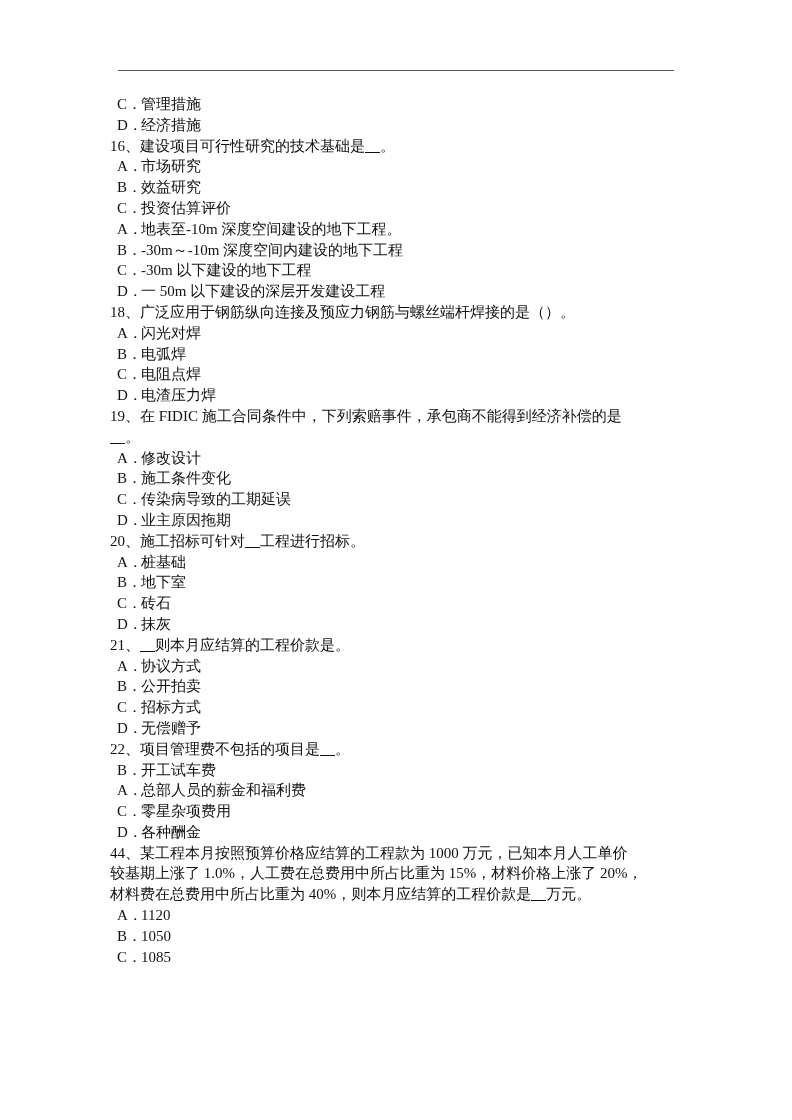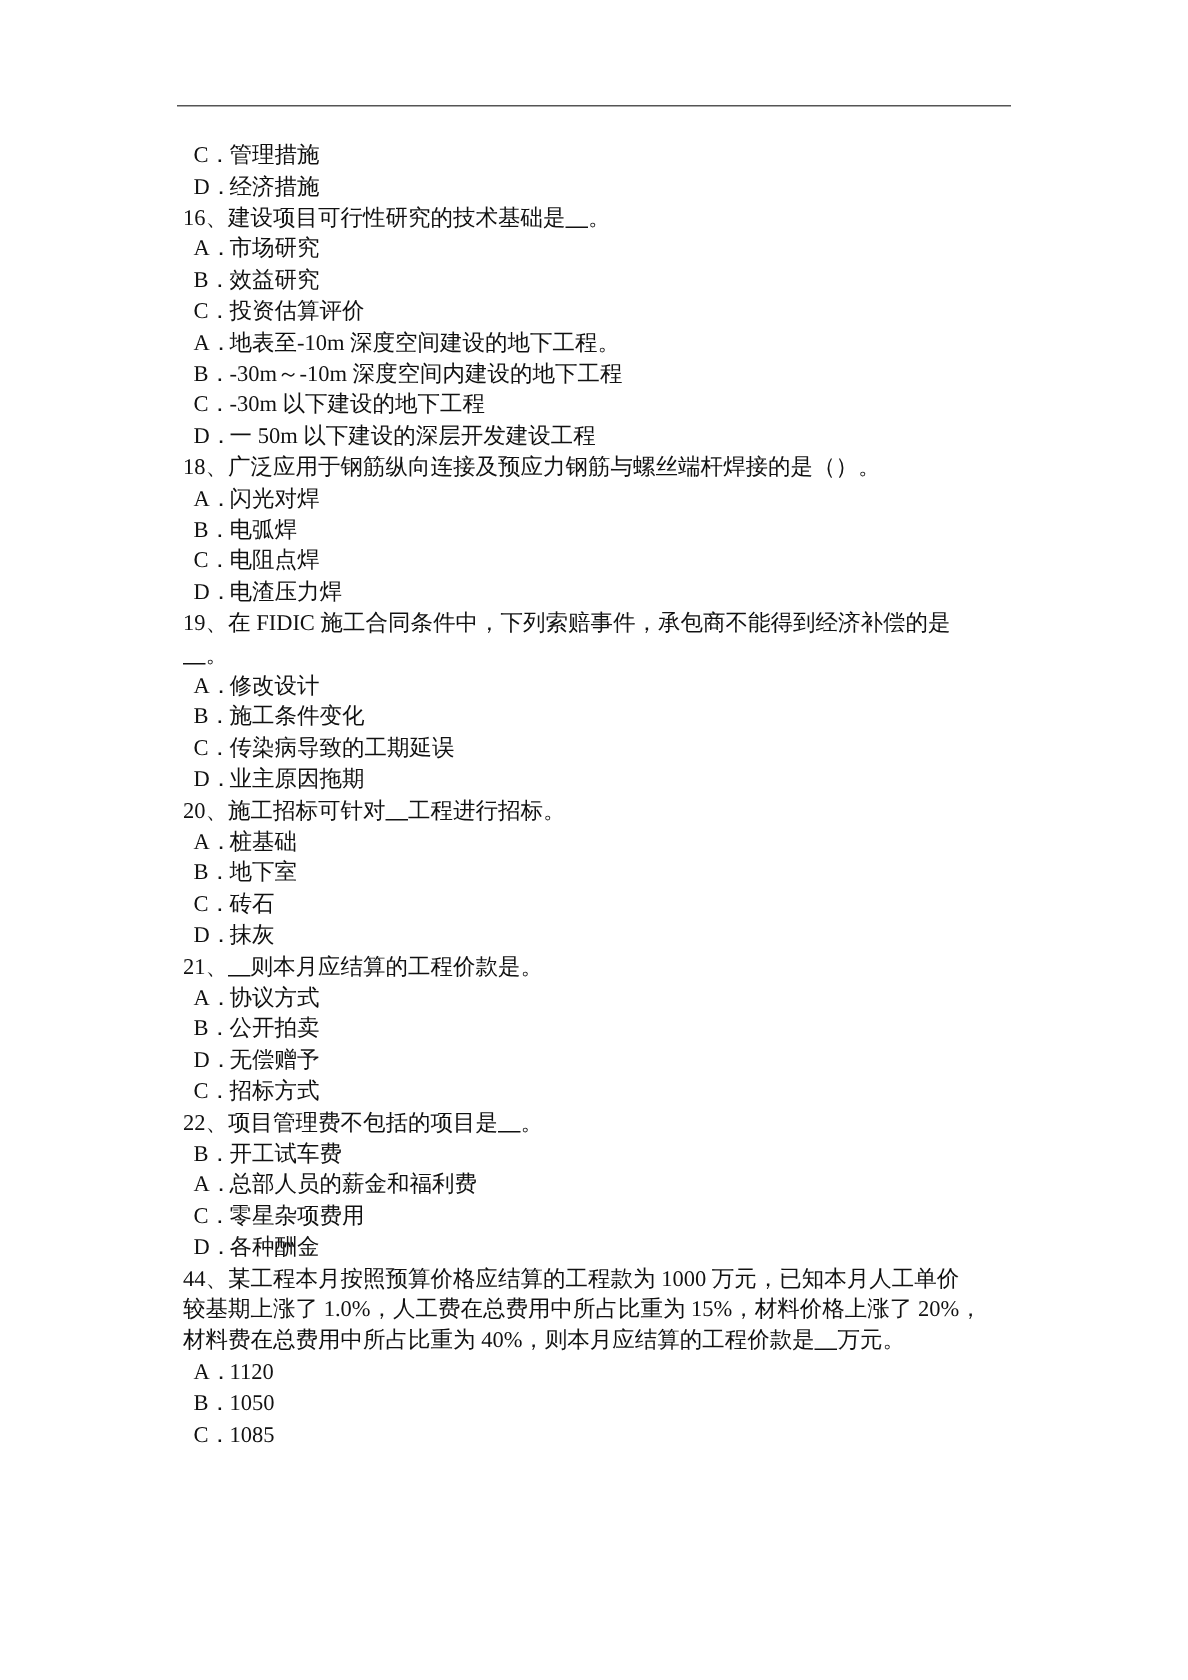--- a/index.html
+++ b/index.html
@@ -1,20 +1,20 @@
 <!DOCTYPE html>
 <html><head>
 <meta charset="utf-8">
 <style>
   html, body { margin: 0; padding: 0; background: #ffffff; }
   body { width: 792px; height: 1120px; position: relative; overflow: hidden;
          font-family: "Liberation Serif", "DejaVu Serif", serif; color: #111; }
   .rule { position: absolute; left: 118px; top: 70px; width: 556px; height: 0;
           border-top: 1.5px solid #555; }
-  .content { position: absolute; left: 122px; top: 94px; width: 560px; }
+  .content { position: absolute; left: 110px; top: 94px; width: 560px; }
   .line { font-size: 15px; line-height: 20.8px; height: 20.8px; white-space: nowrap; }
   .opt { padding-left: 7px; }
   .q { padding-left: 0; }
   .blank { display: inline-block; width: 15px; border-bottom: 1.5px solid #111;
            height: 14px; vertical-align: -2px; }
   .letter { display: inline-block; width: 24px; }
 </style>
 </head>
 <body>
 
@@ -50,22 +50,22 @@
 
   <div class="line q"><span>20、</span><span>施工招标可针对</span><span class="blank"></span><span>工程进行招标。</span></div>
   <div class="line opt"><span class="letter">A．</span><span>桩基础</span></div>
   <div class="line opt"><span class="letter">B．</span><span>地下室</span></div>
   <div class="line opt"><span class="letter">C．</span><span>砖石</span></div>
   <div class="line opt"><span class="letter">D．</span><span>抹灰</span></div>
 
   <div class="line q"><span>21、</span><span class="blank"></span><span>则本月应结算的工程价款是。</span></div>
   <div class="line opt"><span class="letter">A．</span><span>协议方式</span></div>
   <div class="line opt"><span class="letter">B．</span><span>公开拍卖</span></div>
+  <div class="line opt"><span class="letter">C．</span><span>招标方式</span></div>
   <div class="line opt"><span class="letter">D．</span><span>无偿赠予</span></div>
-  <div class="line opt"><span class="letter">C．</span><span>招标方式</span></div>
 
   <div class="line q"><span>22、</span><span>项目管理费不包括的项目是</span><span class="blank"></span><span>。</span></div>
   <div class="line opt"><span class="letter">B．</span><span>开工试车费</span></div>
   <div class="line opt"><span class="letter">A．</span><span>总部人员的薪金和福利费</span></div>
   <div class="line opt"><span class="letter">C．</span><span>零星杂项费用</span></div>
   <div class="line opt"><span class="letter">D．</span><span>各种酬金</span></div>
 
   <div class="line q"><span>44、</span><span>某工程本月按照预算价格应结算的工程款为 1000 万元，已知本月人工单价</span></div>
   <div class="line q"><span>较基期上涨了 1.0%，人工费在总费用中所占比重为 15%，材料价格上涨了 20%，</span></div>
   <div class="line q"><span>材料费在总费用中所占比重为 40%，则本月应结算的工程价款是</span><span class="blank"></span><span>万元。</span></div>

